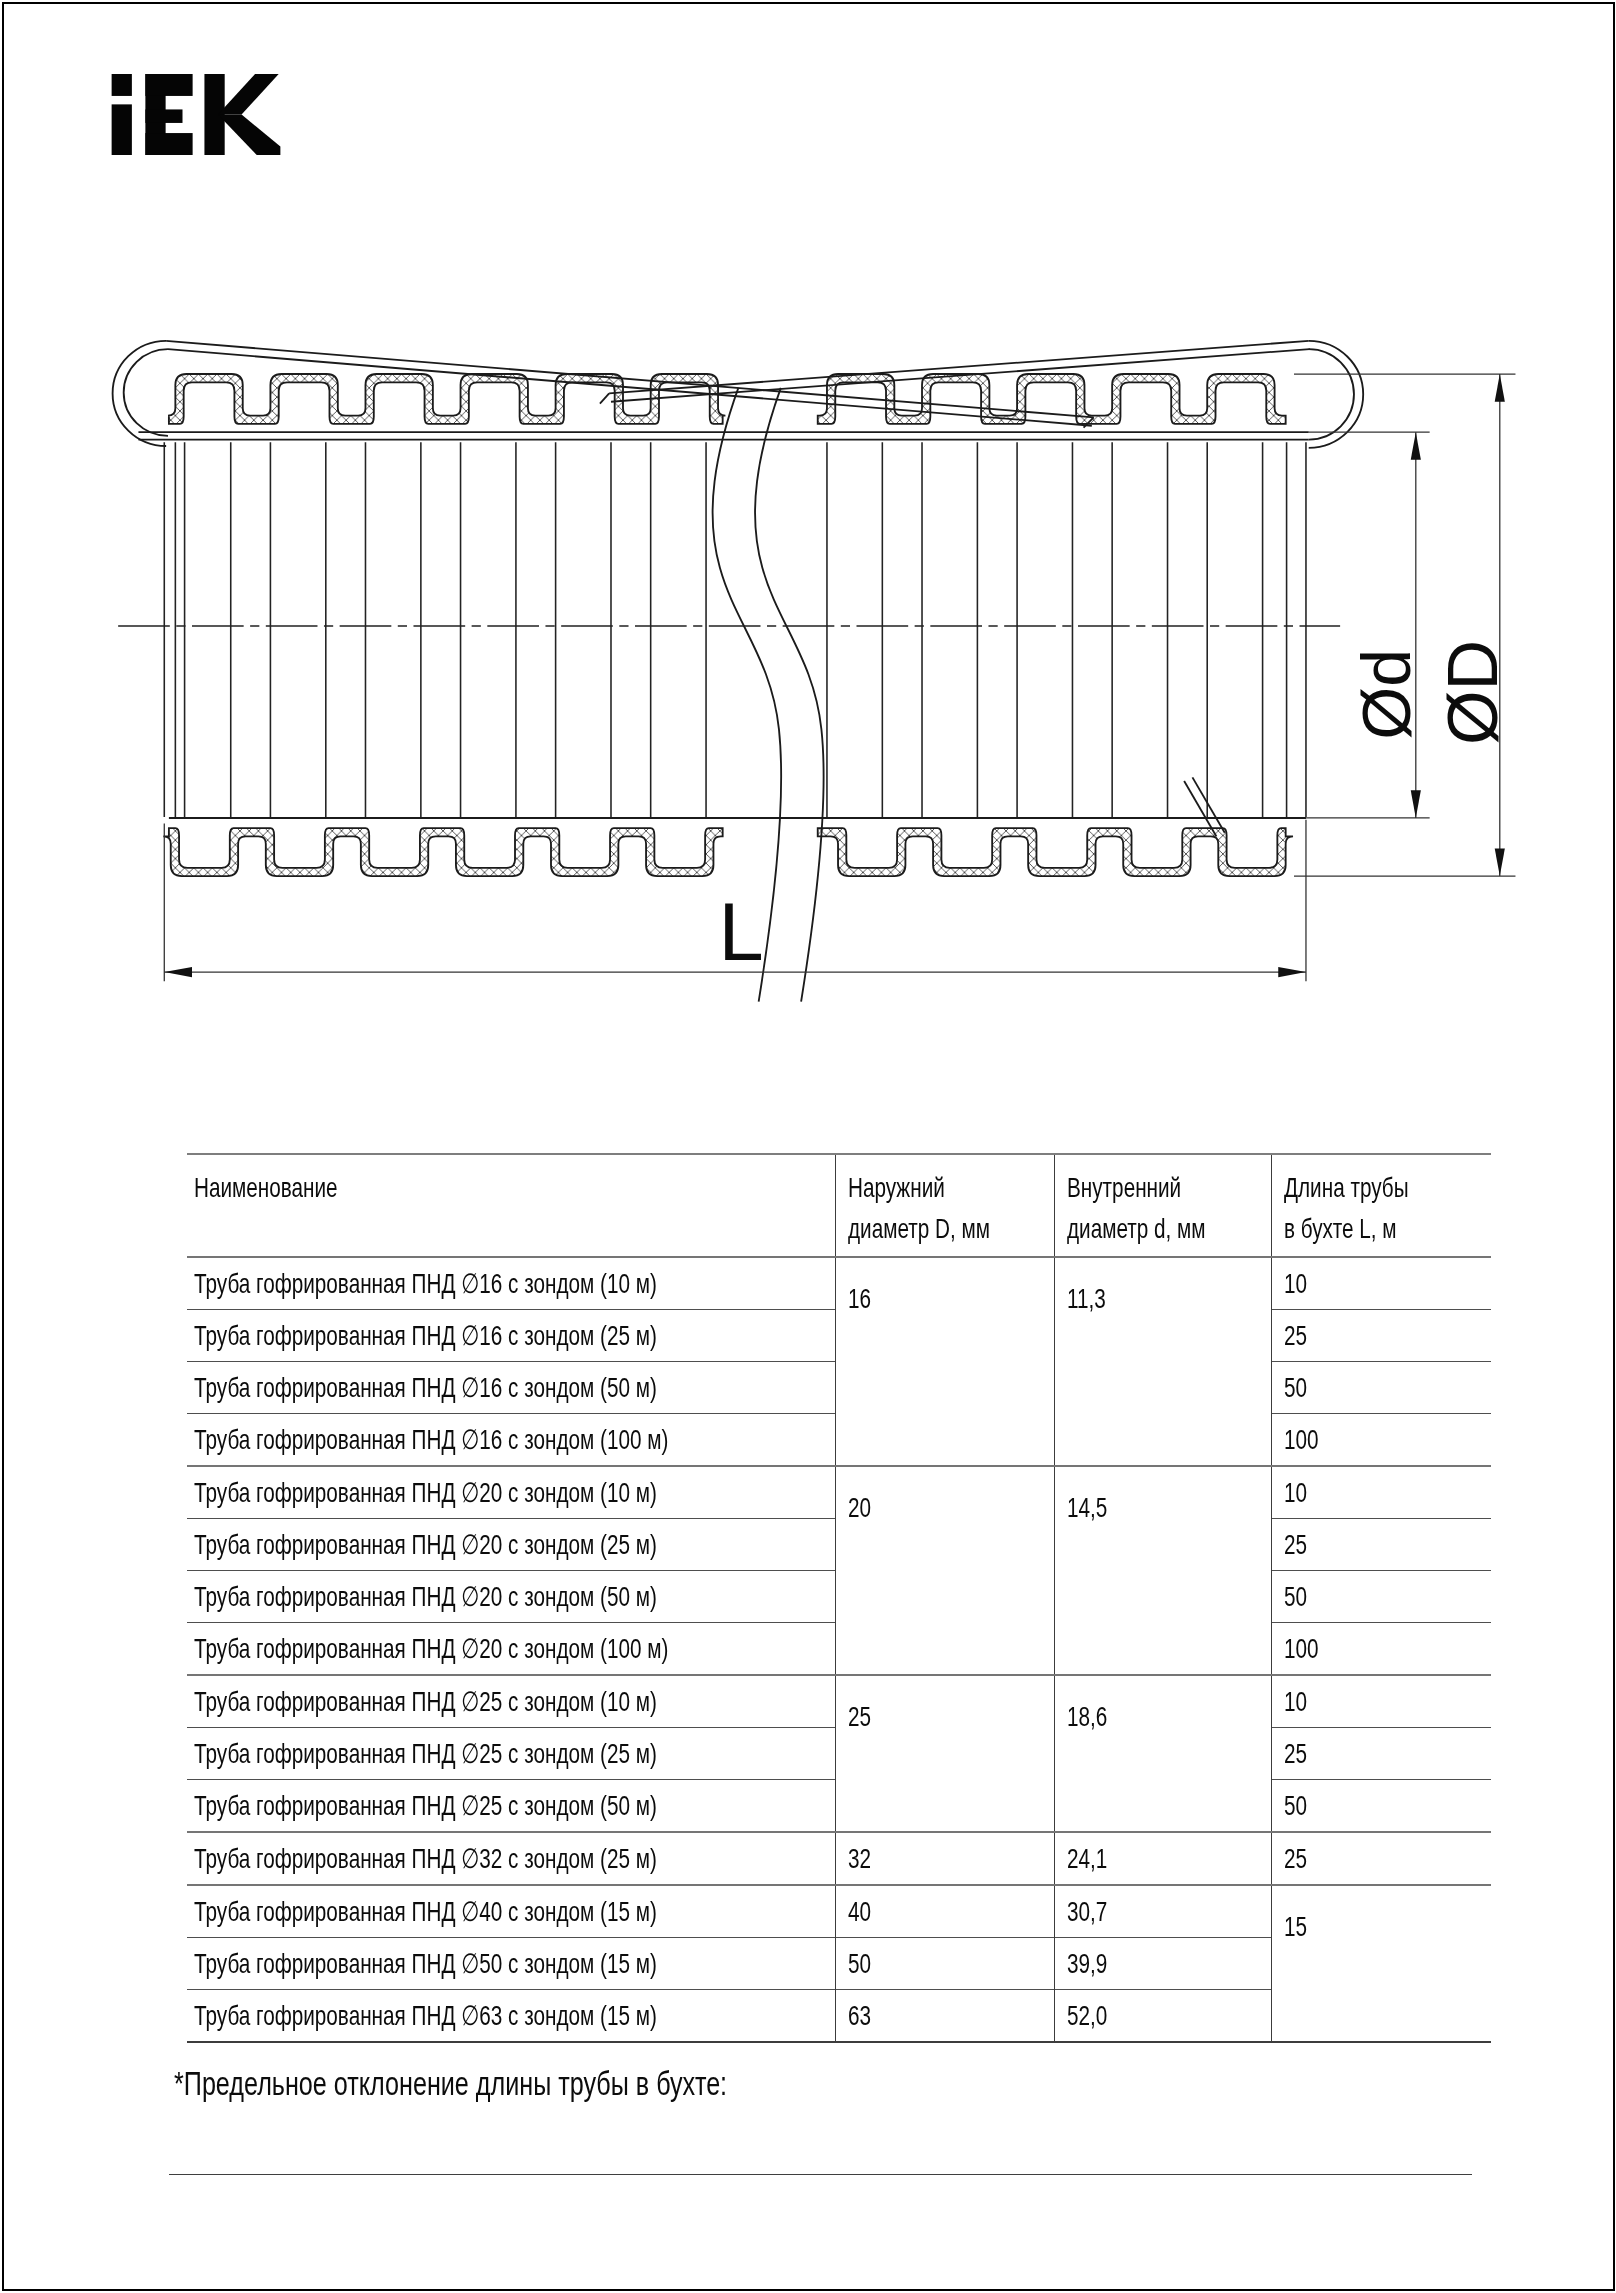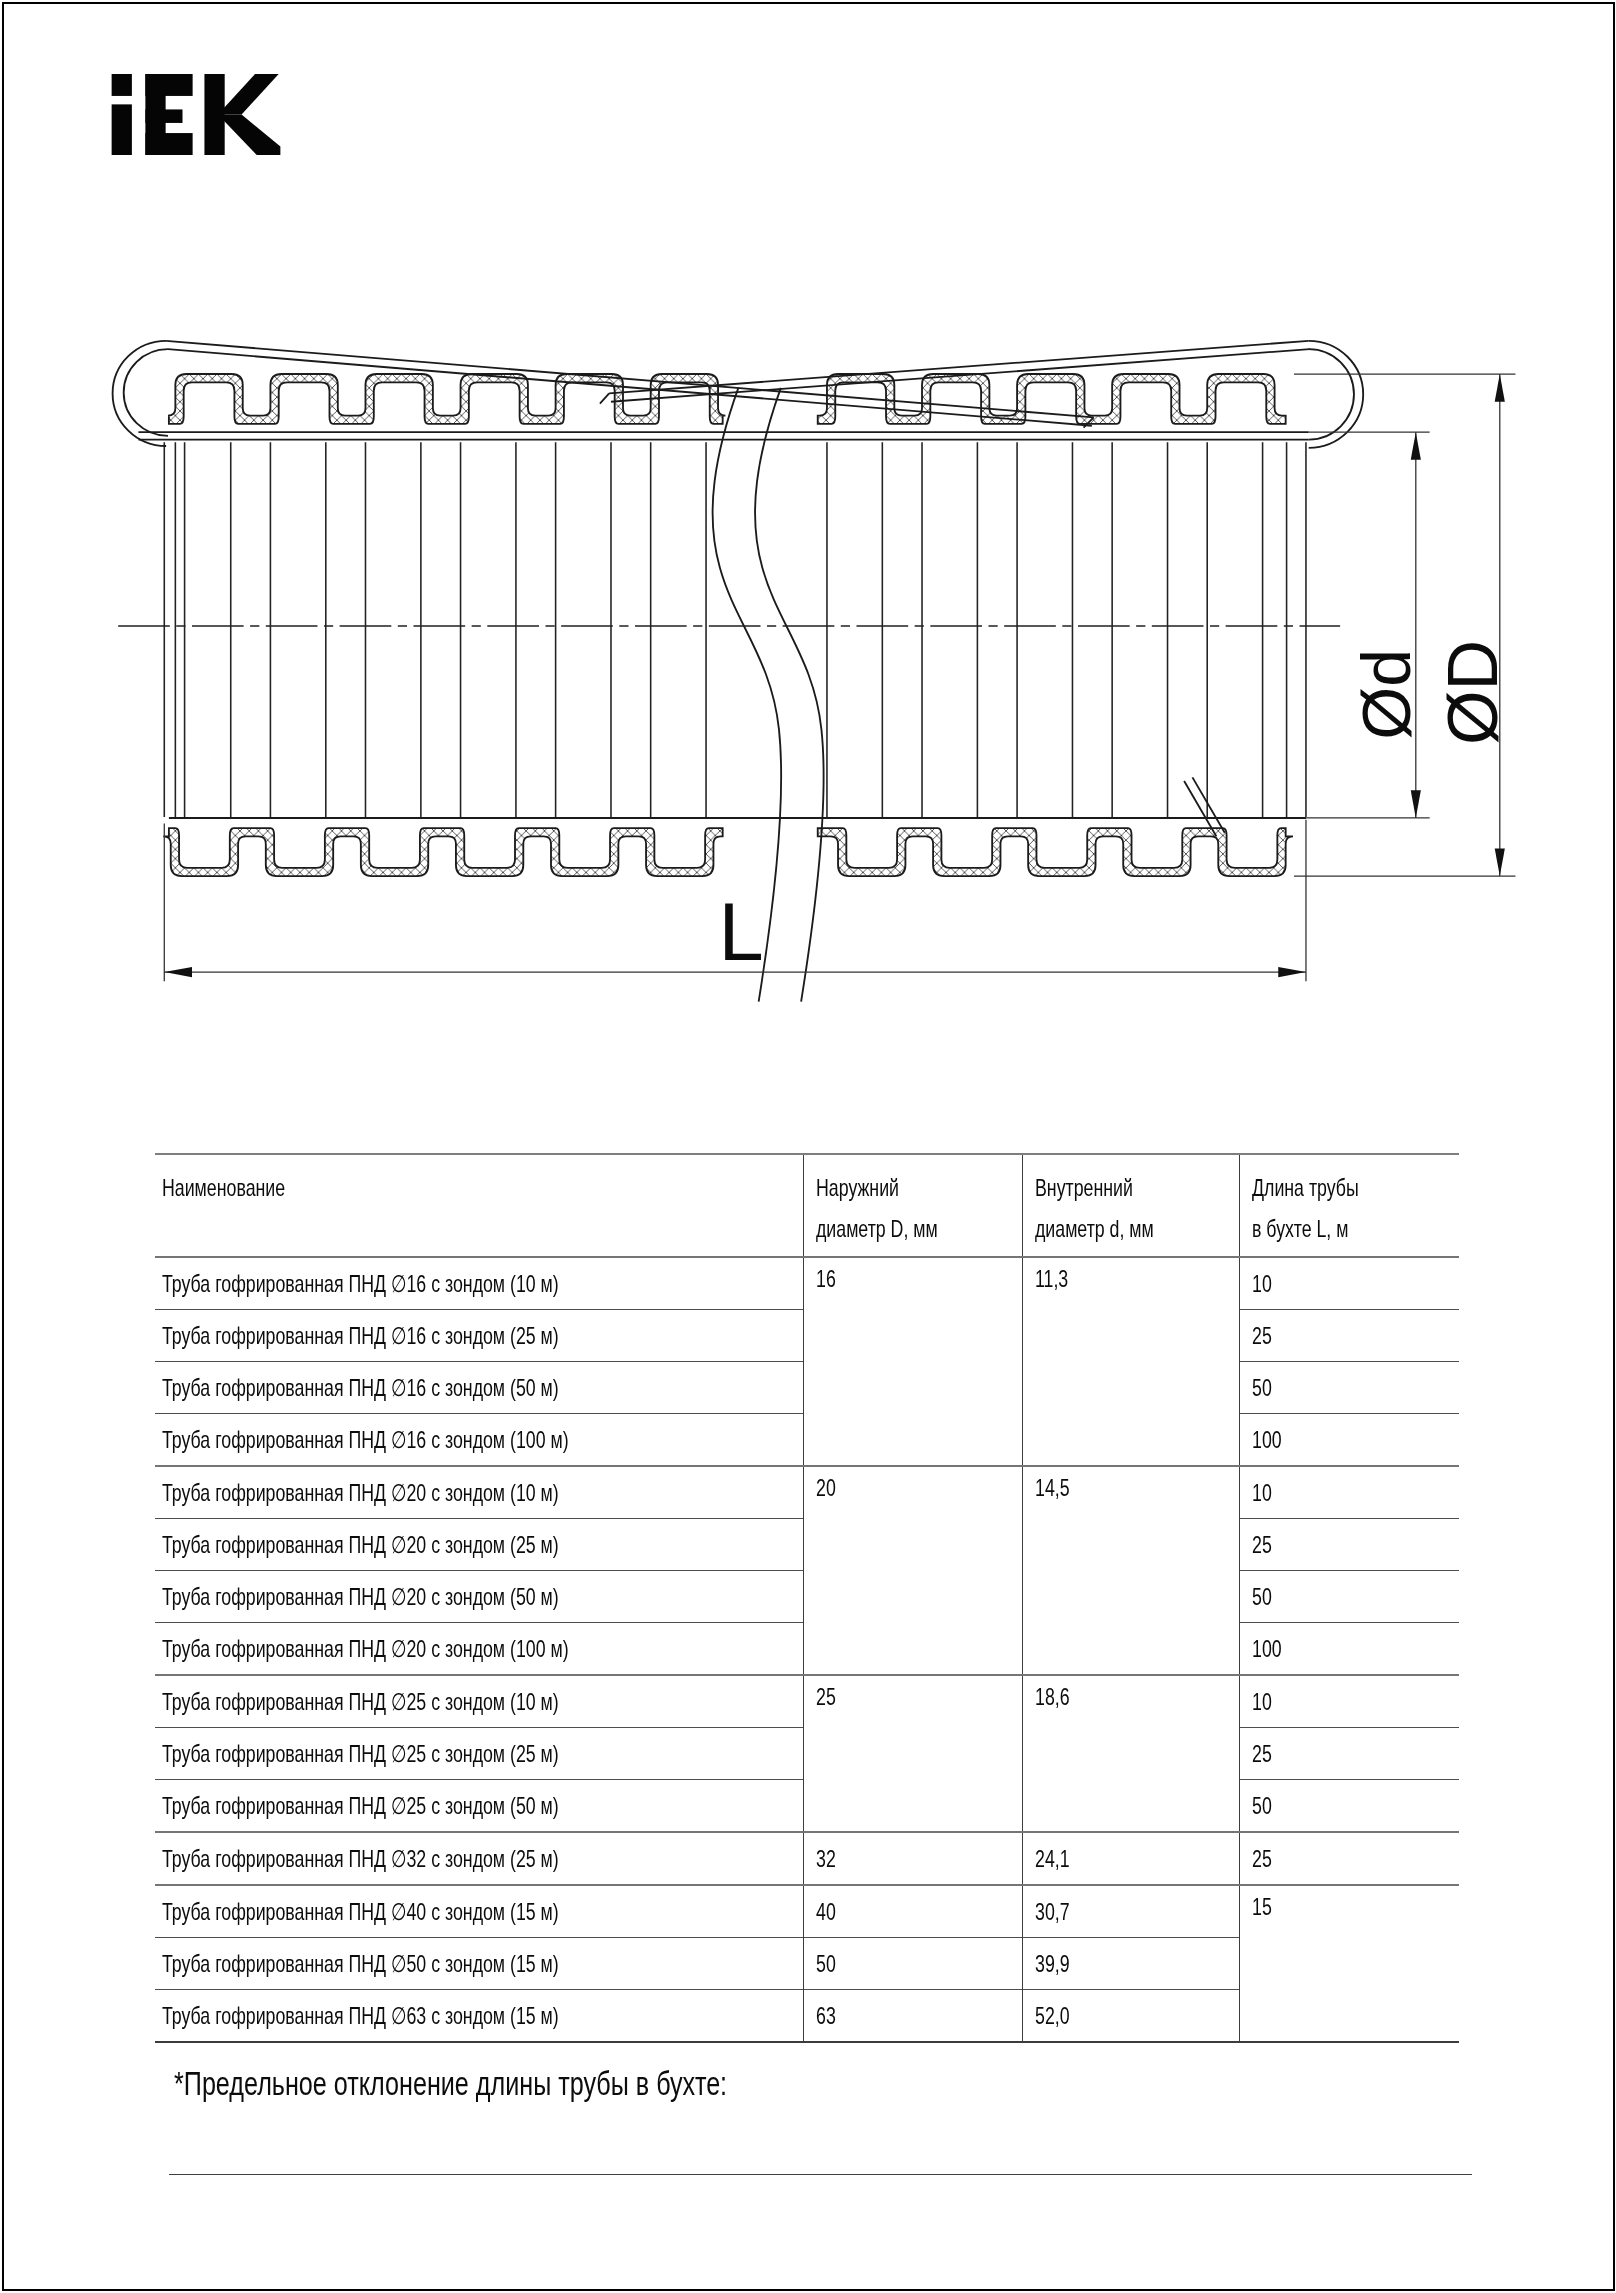--- a/index.html
+++ b/index.html
@@ -7,35 +7,35 @@
     position:relative; width:1617px; height:2293px; background:#ffffff;
     font-family:"Liberation Sans", sans-serif; color:#0c0c0c; overflow:hidden;
   }
   #page-border{position:absolute; left:1.8px; top:1.8px; right:1.8px; bottom:1.8px; border:2.8px solid #000;}
   #logo{position:absolute; left:109px; top:74px; width:174px; height:81px;}
   #drawing-svg{position:absolute; left:0; top:0; width:1617px; height:1108px;}
   .cnd{display:inline-block; transform:scaleX(0.74); transform-origin:0 50%; white-space:nowrap;}
   .cnd-b{transform:scaleX(0.74); transform-origin:0 0; white-space:nowrap;}
   #figure-caption{position:absolute; left:109px; top:1050px; font-size:34px;}
   #spec-table{
-    position:absolute; left:155px; top:1153px; width:1303px;
-    border-collapse:collapse; table-layout:fixed; font-size:24px;
+    position:absolute; left:187px; top:1153px; width:1303px;
+    border-collapse:collapse; table-layout:fixed; font-size:28px;
     border-top:2.8px solid #7e7e7e; border-bottom:2.8px solid #3c3c3c;
   }
   #spec-table th{
     height:89px; font-weight:normal; text-align:left; vertical-align:top;
     padding:12px 0 0 12px; line-height:41px; border-bottom:1.8px solid #3c3c3c;
   }
   #spec-table th:first-child{padding-left:7.4px;}
   #spec-table td{height:51px; padding:0 0 0 12px; vertical-align:middle;margin-left:40px;}
   #spec-table td.name-cell{padding-left:7.4px;}
   #spec-table th + th, #spec-table td + td{border-left:1.8px solid #3c3c3c;}
   #spec-table tbody td{border-top:1.8px solid #4e4e4e;}
   #spec-table tr.group-start td{border-top:2.8px solid #757575;}
-  #spec-table td.merged{vertical-align:top; padding-top:7px;}
+  #spec-table td.merged{vertical-align:top; padding-top:25px;}
   #footnote{position:absolute; left:169px; top:2064px; width:1303px; font-size:34px; line-height:38px;}
   #footnote .fn-title{padding-left:4.6px;}
   #footnote .fn-item{padding-left:53px;}
   #footnote-rule{position:absolute; left:169px; top:2174px; width:1303px; border-top:1.8px solid #3f3f3f;}
 </style>
 </head>
 <body>
 
 <div id="page">
   <div id="page-border"></div>

